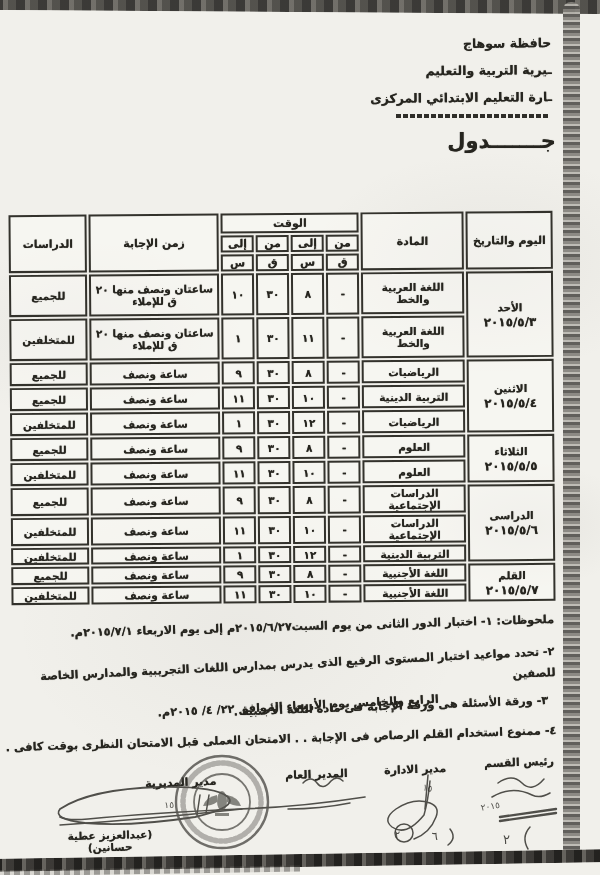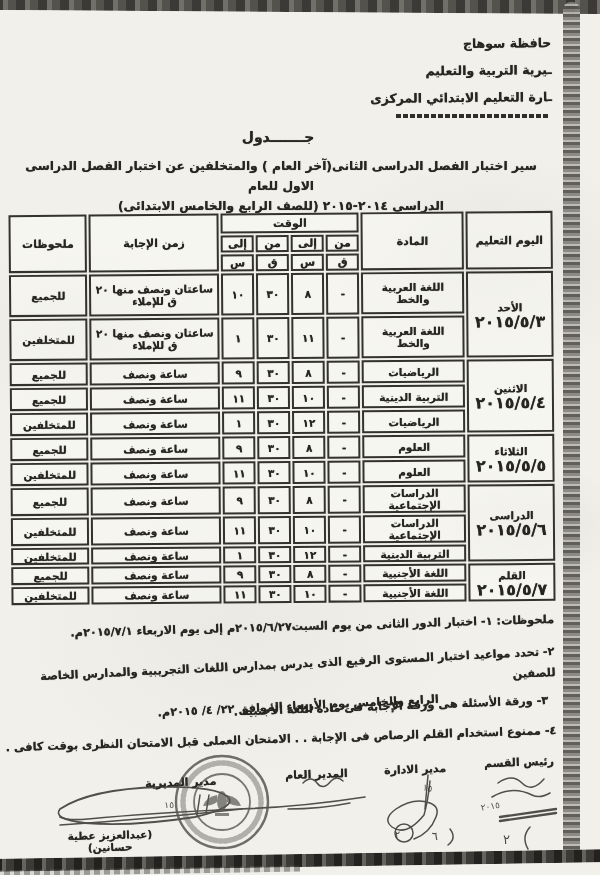--- a/index.html
+++ b/index.html
@@ -39,36 +39,36 @@
     background:
       repeating-linear-gradient(0deg, rgba(52,50,47,.75) 0 3px, rgba(190,187,180,.55) 3px 5px, rgba(105,102,97,.65) 5px 8px),
       #b7b5af;
     opacity:.92;
   }
   
   .letterhead{position:absolute;top:30px;right:48px;text-align:right;font-weight:bold;
     font-size:12.5px;line-height:27px;transform:rotate(-.6deg);}
   .lh-rule{position:absolute;top:114px;right:52px;width:152px;height:4px;
     background:repeating-linear-gradient(90deg,#2f2e29 0 5px, rgba(0,0,0,0) 5px 7px);}
-  .doc-title{position:absolute;top:129px;left:0;width:556px;text-align:center;
-    font-weight:bold;font-size:14px;letter-spacing:1px;}
+  .doc-title{position:absolute;top:129px;left:0;width:556px;text-align:right;
+    font-weight:bold;font-size:21px;letter-spacing:1px;}
   .subtitle{position:absolute;top:156px;right:46px;left:8px;text-align:center;
     font-weight:bold;font-size:12.3px;line-height:20px;}
   
   .sched{position:absolute;top:211px;left:8px;width:548px;transform:rotate(-.45deg);}
   .sched table{width:100%;border-collapse:separate;border-spacing:2px;table-layout:fixed;}
   .sched th,.sched td{
     border:2px solid #33322c;background:rgba(253,252,248,.45);
     font-weight:bold;text-align:center;vertical-align:middle;
     padding:0 2px;overflow:hidden;
   }
   .sched th{font-size:11px;line-height:13px;}
   .sched td{font-size:10.5px;line-height:12px;}
   .c-day{font-size:10.5px;}
-  .c-day .date{font-size:16px;margin-top:3px;}
+  .c-day .date{font-size:12px;margin-top:3px;}
   .c-subj{font-size:10px;}
   .c-ans{font-size:10px;line-height:12.5px;}
   .c-note{font-size:10px;margin-top:48px;}
   .h-time{height:20px;}
   .h-sub{height:16px;}
   .r-sun{height:42px;}
   .r-mon{height:23px;}
   .r-tue{height:23px;}
   .r-wed{height:17px;}
   .r-thu{height:18px;}
@@ -101,44 +101,40 @@
 
   <div class="letterhead ink">
     <div>حافظة سوهاج</div>
     <div>ـيرية التربية والتعليم</div>
     <div>ـارة التعليم الابتدائي المركزى</div>
   </div>
   <div class="lh-rule"></div>
 
   <div class="doc-title ink">جـــــــدول</div>
 
-  <div class="subtitle ink">
-    <div>سير اختبار الفصل الدراسى الثانى(آخر العام ) والمتخلفين عن اختبار الفصل الدراسى الاول للعام</div>
-    <div>الدراسى ٢٠١٤-٢٠١٥ (للصف الرابع والخامس الابتدائى)</div>
-  </div>
 
   <div class="sched ink">
     <table dir="rtl">
       <colgroup>
         <col style="width:84px">
           <col style="width:100px">
         <col style="width:32px">
           <col style="width:32px">
           <col style="width:32px">
           <col style="width:32px">
         <col style="width:126px">
           <col style="width:76px">
       </colgroup>
       <tbody>
           <tr class="h-time">
-        <th rowspan="3">اليوم التعليم</th>
+        <th rowspan="3">اليوم والتاريخ</th>
         <th rowspan="3">المادة</th>
         <th colspan="4">الوقت</th>
         <th rowspan="3">زمن الإجابة</th>
-        <th rowspan="3">ملحوظات</th>
+        <th rowspan="3">الدراسات</th>
       </tr>
       <tr class="h-sub">
         <th>من</th>
         <th>إلى</th>
         <th>من</th>
         <th>إلى</th>
       </tr>
       <tr class="h-sub">
         <th>ق</th>
         <th>س</th>

